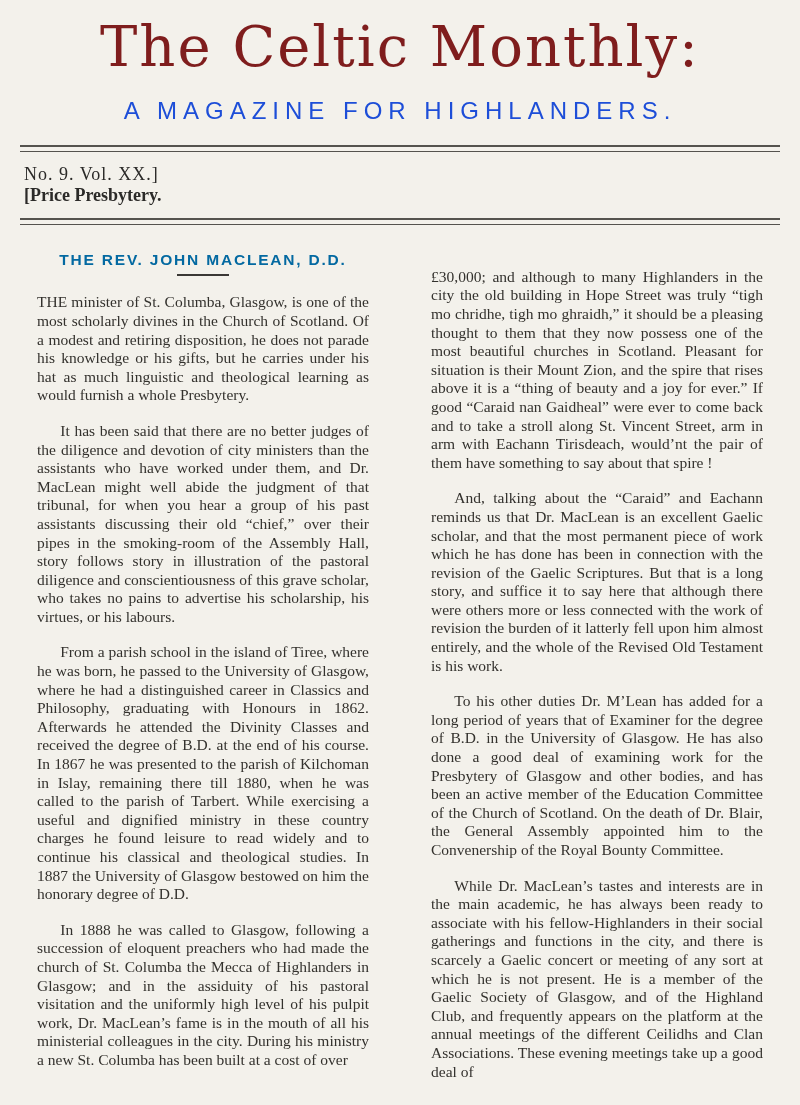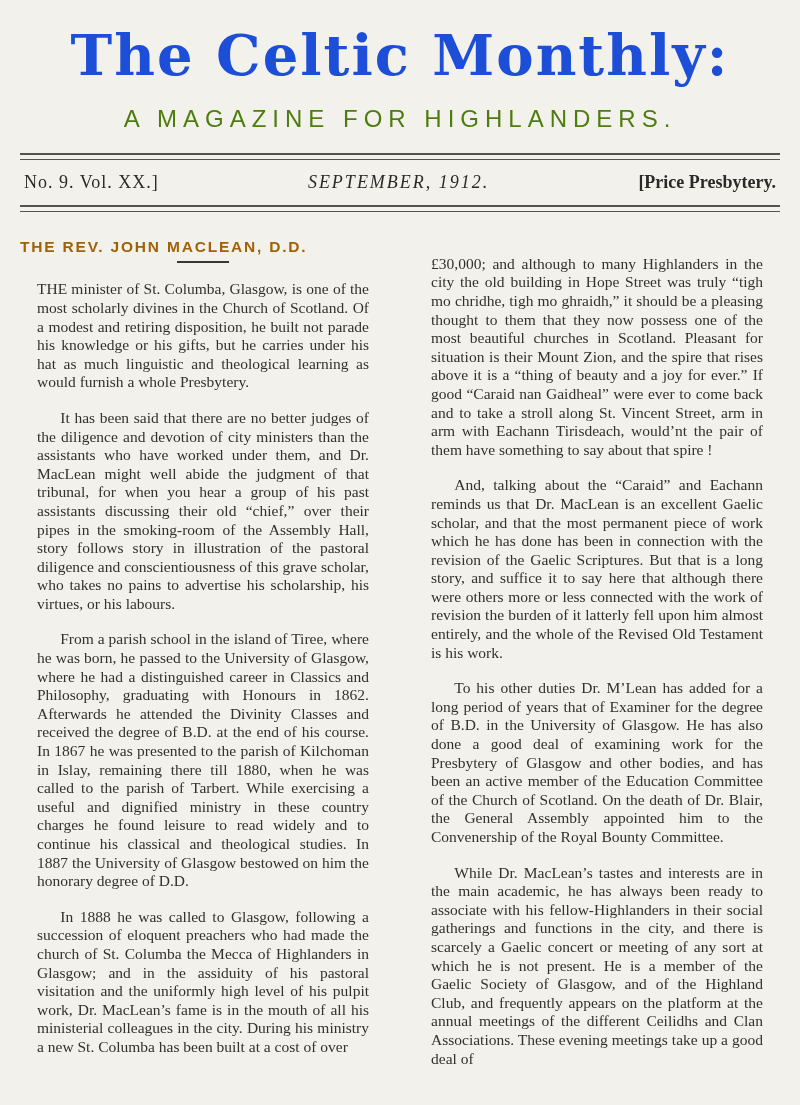--- a/index.html
+++ b/index.html
@@ -10,48 +10,49 @@
     background: #f3f1eb;
     color: #2b2a28;
     font-family: "Liberation Serif", serif;
     box-sizing: border-box;
     padding: 10px 20px 0 20px;
     overflow: hidden;
   }
   .masthead { text-align: center; padding-top: 4px; }
   .mast-title {
     font-family: "DejaVu Serif", serif;
-    font-weight: bold;
+    font-weight: normal;
     font-size: 56px;
     line-height: 1.05;
-    margin: 12px;
+    margin: 4px;
     letter-spacing: 2px;
-    color: #1d4ed8;
+    color: #7f1d1d;
   }
   .mast-subtitle {
     font-family: "Liberation Sans", sans-serif;
     font-size: 24px;
     letter-spacing: 6px;
     margin-top: 20px;
-    color: #4d7c0f;
+    color: #1d4ed8;
     white-space: nowrap;
   }
   .rule {
     height: 4px;
     border-top: 2px solid #55534e;
     border-bottom: 1px solid #55534e;
   }
   .rule.top { margin-top: 20px; }
   .rule.bottom { margin-top: 2px; }
   .issue-line {
     display: flex;
     justify-content: space-between;
     align-items: baseline;
     padding: 12px 4px 10px 4px;
     font-size: 18px;
+    flex-direction: column;
   }
   .issue-left { letter-spacing: 1px; }
   .issue-center { font-style: italic; letter-spacing: 2px; }
   .issue-right { font-weight: bold; }
   .columns {
     display: flex;
     gap: 28px;
     margin-top: 26px;
   }
   .col {
@@ -59,23 +60,23 @@
     text-align: justify;
     font-size: 15.5px;
     line-height: 18.6px;
     color: #33312d;
   }
   .article-title {
     font-family: "Liberation Sans", sans-serif;
     font-size: 15.5px;
     font-weight: bold;
     letter-spacing: 1.8px;
-    text-align: left;
+    text-align: center;
     margin: 0 0 5px 0;
-    color: #a16207;
+    color: #0369a1;
     white-space: nowrap;
   }
   .title-rule {
     width: 52px;
     border-top: 2px solid #3a3835;
     margin: 0 auto 14px auto;
   }
   .col p { margin: 17px; text-indent: 1.5em; }
   .col p.noindent { text-indent: 0; }
 </style>
@@ -86,32 +87,31 @@
 
   <header class="masthead">
     <h1 class="mast-title">The Celtic Monthly:</h1>
     <div class="mast-subtitle">A MAGAZINE FOR HIGHLANDERS.</div>
   </header>
 
   <div class="rule top"></div>
 
   <div class="issue-line">
     <span class="issue-left">No. 9.  Vol. XX.]</span>
-    <span class="issue-center">SEPTEMBER, 1912.</span>
     <span class="issue-right">[Price Presbytery.</span>
   </div>
 
   <div class="rule bottom"></div>
 
   <main class="columns">
 
     <section class="col">
       <h2 class="article-title">THE REV. JOHN MACLEAN, D.D.</h2>
       <div class="title-rule"></div>
-      <p class="noindent">THE minister of St. Columba, Glasgow, is one of the most scholarly divines in the Church of Scotland.  Of a modest and retiring disposition, he built not parade his knowledge or his gifts, but he carries under his hat as much linguistic and theological learning as would furnish a whole Presbytery.</p>
+      <p class="noindent">THE minister of St. Columba, Glasgow, is one of the most scholarly divines in the Church of Scotland.  Of a modest and retiring disposition, he does not parade his knowledge or his gifts, but he carries under his hat as much linguistic and theological learning as would furnish a whole Presbytery.</p>
       <p>It has been said that there are no better judges of the diligence and devotion of city ministers than the assistants who have worked under them, and Dr. MacLean might well abide the judgment of that tribunal, for when you hear a group of his past assistants discussing their old “chief,” over their pipes in the smoking-room of the Assembly Hall, story follows story in illustration of the pastoral diligence and conscientiousness of this grave scholar, who takes no pains to advertise his scholarship, his virtues, or his labours.</p>
       <p>From a parish school in the island of Tiree, where he was born, he passed to the University of Glasgow, where he had a distinguished career in Classics and Philosophy, graduating with Honours in 1862.  Afterwards he attended the Divinity Classes and received the degree of B.D. at the end of his course.  In 1867 he was presented to the parish of Kilchoman in Islay, remaining there till 1880, when he was called to the parish of Tarbert.  While exercising a useful and dignified ministry in these country charges he found leisure to read widely and to continue his classical and theological studies.  In 1887 the University of Glasgow bestowed on him the honorary degree of D.D.</p>
       <p>In 1888 he was called to Glasgow, following a succession of eloquent preachers who had made the church of St. Columba the Mecca of Highlanders in Glasgow; and in the assiduity of his pastoral visitation and the uniformly high level of his pulpit work, Dr. MacLean’s fame is in the mouth of all his ministerial colleagues in the city.  During his ministry a new St. Columba has been built at a cost of over</p>
     </section>
 
     <section class="col">
       <p class="noindent">£30,000; and although to many Highlanders in the city the old building in Hope Street was truly “tigh mo chridhe, tigh mo ghraidh,” it should be a pleasing thought to them that they now possess one of the most beautiful churches in Scotland.  Pleasant for situation is their Mount Zion, and the spire that rises above it is a “thing of beauty and a joy for ever.”  If good “Caraid nan Gaidheal” were ever to come back and to take a stroll along St. Vincent Street, arm in arm with Eachann Tirisdeach, would’nt the pair of them have something to say about that spire !</p>
       <p>And, talking about the “Caraid” and Eachann reminds us that Dr. MacLean is an excellent Gaelic scholar, and that the most permanent piece of work which he has done has been in connection with the revision of the Gaelic Scriptures.  But that is a long story, and suffice it to say here that although there were others more or less connected with the work of revision the burden of it latterly fell upon him almost entirely, and the whole of the Revised Old Testament is his work.</p>
       <p>To his other duties Dr. M’Lean has added for a long period of years that of Examiner for the degree of B.D. in the University of Glasgow. He has also done a good deal of examining work for the Presbytery of Glasgow and other bodies, and has been an active member of the Education Committee of the Church of Scotland.  On the death of Dr. Blair, the General Assembly appointed him to the Convenership of the Royal Bounty Committee.</p>
       <p>While Dr. MacLean’s tastes and interests are in the main academic, he has always been ready to associate with his fellow-Highlanders in their social gatherings and functions in the city, and there is scarcely a Gaelic concert or meeting of any sort at which he is not present. He is a member of the Gaelic Society of Glasgow, and of the Highland Club, and frequently appears on the platform at the annual meetings of the different Ceilidhs and Clan Associations. These evening meetings take up a good deal of</p>

